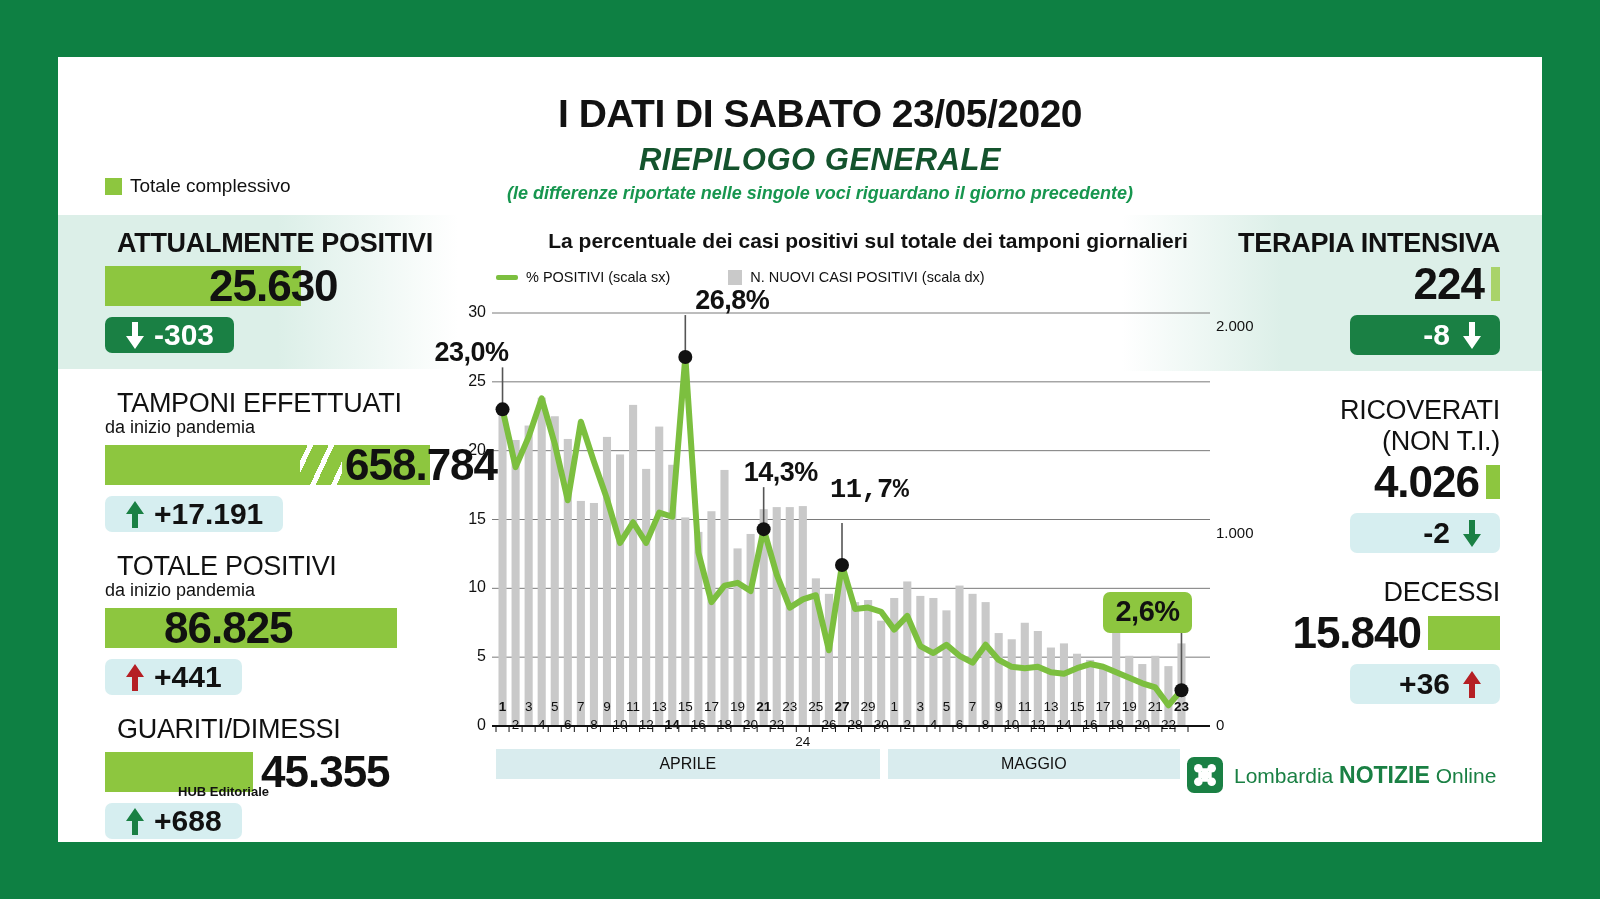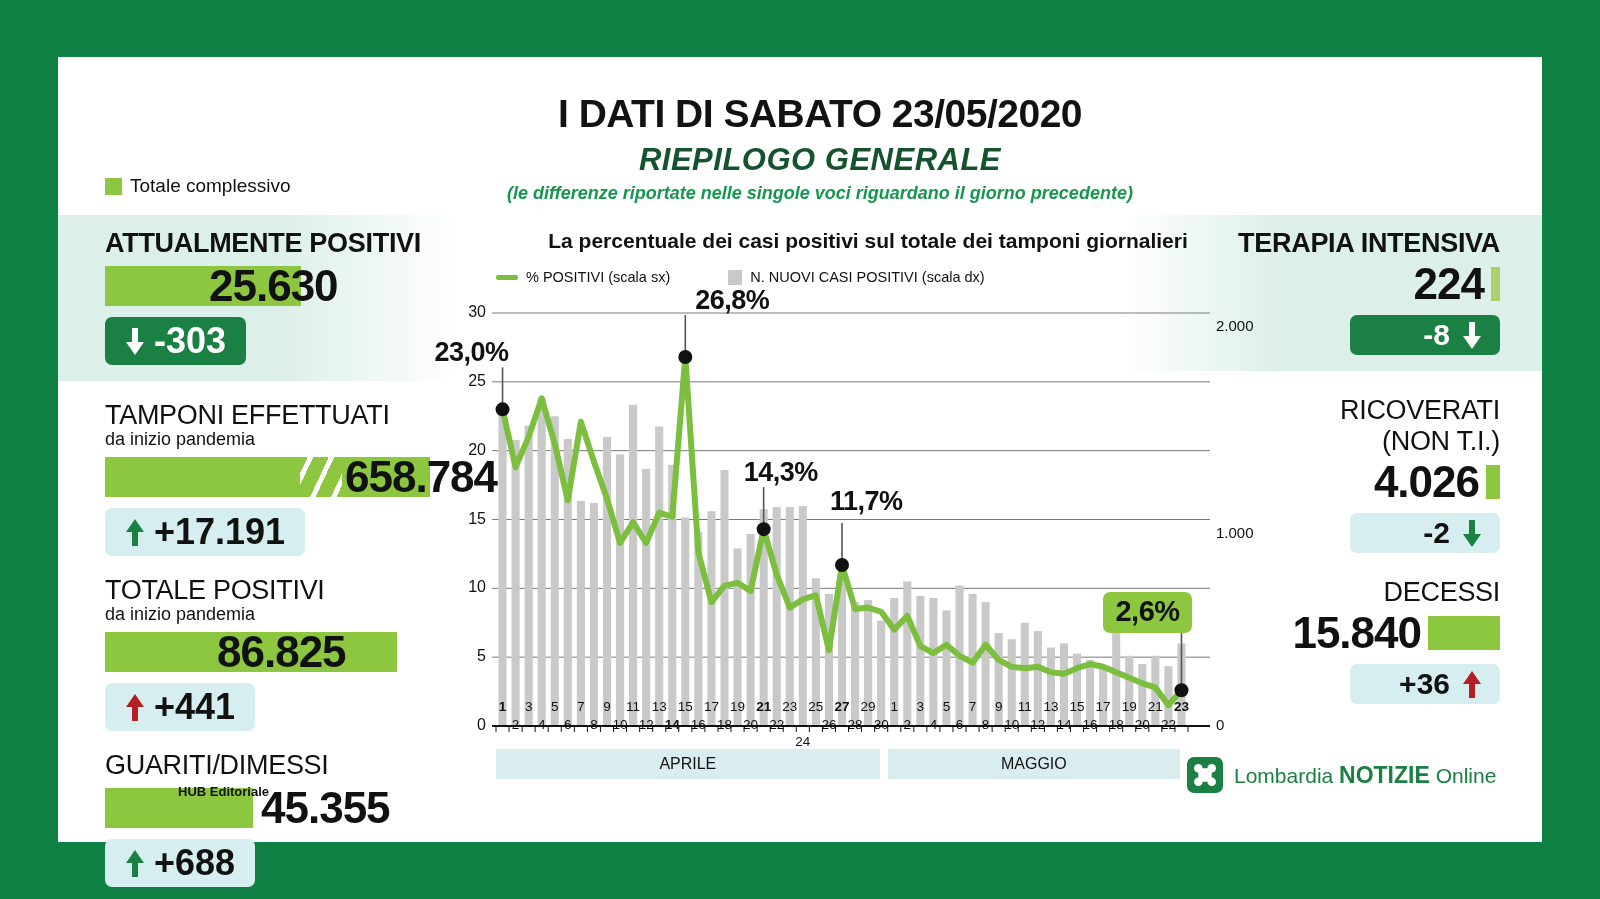--- a/index.html
+++ b/index.html
@@ -47,39 +47,40 @@
   
   .lcol { position:absolute; left:0px; top:158px; width:400px; }
 
   .panel-hl {
     position:relative; padding: 13px 0 16px 0;
     background: linear-gradient(to right, #dcefe8 0%, #dcefe8 55%, #ffffff 100%);
   }
   .stat-title {
     font-size:27px; font-weight:bold; color:#111; letter-spacing:-0.3px;
     padding-left:47px;
+    margin-left:12px;
   }
   .stat-title.thin { font-weight:normal; font-size:27px; }
   .stat-sub { font-size:18px; color:#111; padding-left:47px; margin-top:-2px; }
 
   .barline { position:relative; height:44px; margin-top:5px; padding-left:47px; display:flex; align-items:center; }
   .gbar { position:absolute; left:47px; top:2px; height:40px; background:#8dc63f; }
   .gbar.stripe::after{
     content:""; position:absolute; right:88px; top:0; width:42px; height:100%;
     background: repeating-linear-gradient(115deg, #8dc63f 0 7px, #ffffff 7px 12px, #8dc63f 12px 19px);
   }
   .bignum {
     position:relative; font-size:44px; font-weight:bold; color:#111;
     letter-spacing:-1px; line-height:40px; z-index:2;
   }
 
   .delta {
     display:inline-flex; align-items:center; gap:9px;
-    height:48px; padding:0 20px; border-radius:7px; margin-top:9px;
-    margin-left:47px; font-size:36px; font-weight:bold;
+    height:36px; padding:0 20px; border-radius:7px; margin-top:9px;
+    margin-left:47px; font-size:30px; font-weight:bold;
   }
   .delta.dark { background:#1a8044; color:#ffffff; }
   .delta.pale { background:#d6eef0; color:#111111; }
 
   .arrow { width:20px; height:27px; position:relative; flex:0 0 auto; }
   .arrow svg { display:block; }
 
   .block { margin-top:19px; }
 
   .hub {
@@ -196,21 +197,21 @@
         </span>
         <span>+17.191</span>
       </div>
     </div>
 
     <div class="block">
       <div class="stat-title thin">TOTALE POSITIVI</div>
       <div class="stat-sub">da inizio pandemia</div>
       <div class="barline">
         <span class="gbar" style="width:292px;"></span>
-        <span class="bignum" style="margin-left:112px;">86.825</span>
+        <span class="bignum" style="margin-left:59px;">86.825</span>
       </div>
       <div class="delta pale">
         <span class="arrow">
           <svg width="20" height="27" viewBox="0 0 20 27">
                 <path d="M7 27h6V13h6L10 0 1 13h6z" fill="#b51f24"></path>
               </svg>
         </span>
         <span>+441</span>
       </div>
     </div>
@@ -439,21 +440,21 @@
           </div>
       <div id="rylabs">
             <div class="rylab" style="left: 758px; top: 425px;">0</div>
             <div class="rylab" style="left: 758px; top: 232.5px;">1.000</div>
             <div class="rylab" style="left: 758px; top: 26px;">2.000</div>
           </div>
       <div id="anns">
             <div class="ann" style="left: -23.4717px; top: 46.3667px;">23,0%</div>
             <div class="ann" style="left: 237.321px; top: -5.94667px;">26,8%</div>
             <div class="ann" style="left: 285.66px; top: 166.137px;">14,3%</div>
-            <div class="ann" style="left: 372px; top: 195px;">11,7%</div>
+            <div class="ann" style="left: 372px; top: 184px; font-family: Liberation Mono, monospace;">11,7%</div>
             <div class="oggi-lbl" style="left: 679.472px; top: 279.207px;">OGGI</div>
             <div class="oggi-box" style="left: 645.472px; top: 301.207px;">2,6%</div>
           </div>
     </div>
 
     <div class="xticks" id="xticks" style="top:482px;">
           <div class="xt b" style="left: 44.5283px; top: 2px;">1</div>
           <div class="xt" style="left: 57.5849px; top: 20px;">2</div>
           <div class="xt" style="left: 70.6415px; top: 2px;">3</div>
           <div class="xt" style="left: 83.6981px; top: 20px;">4</div>

